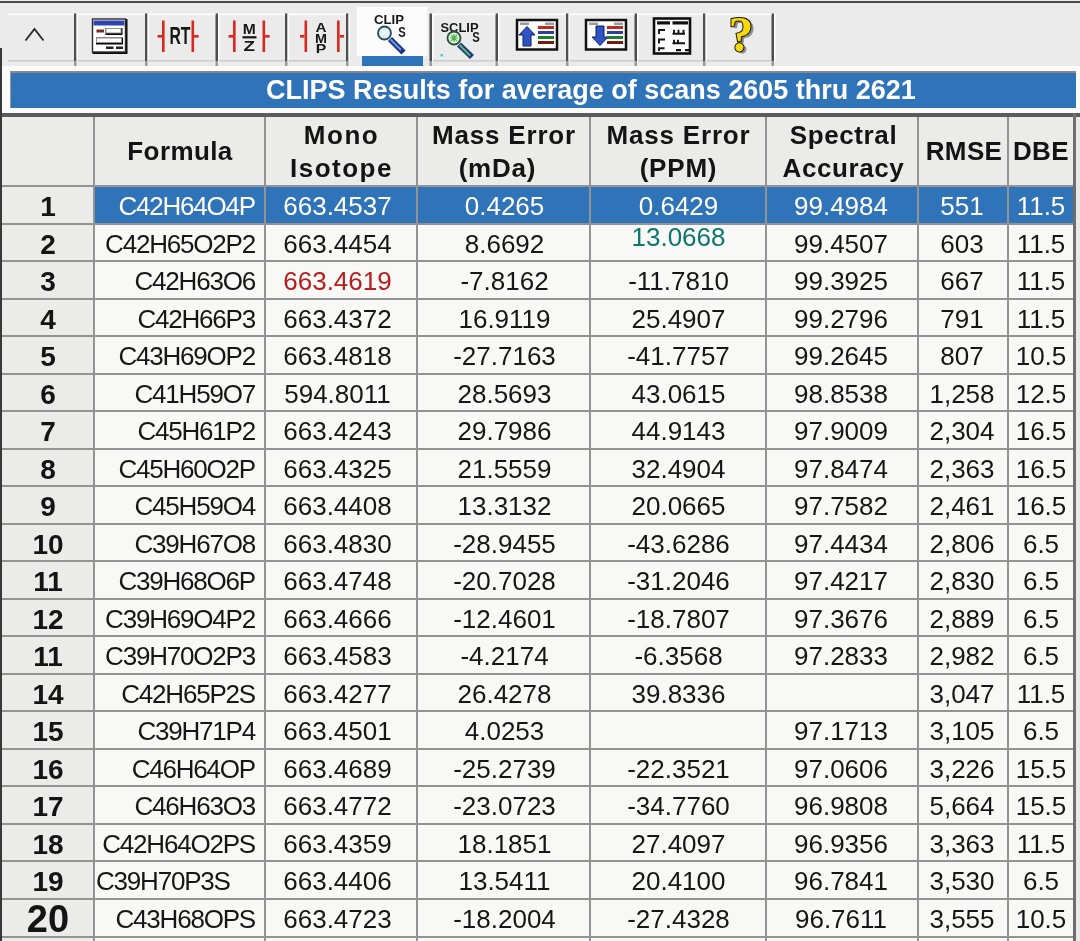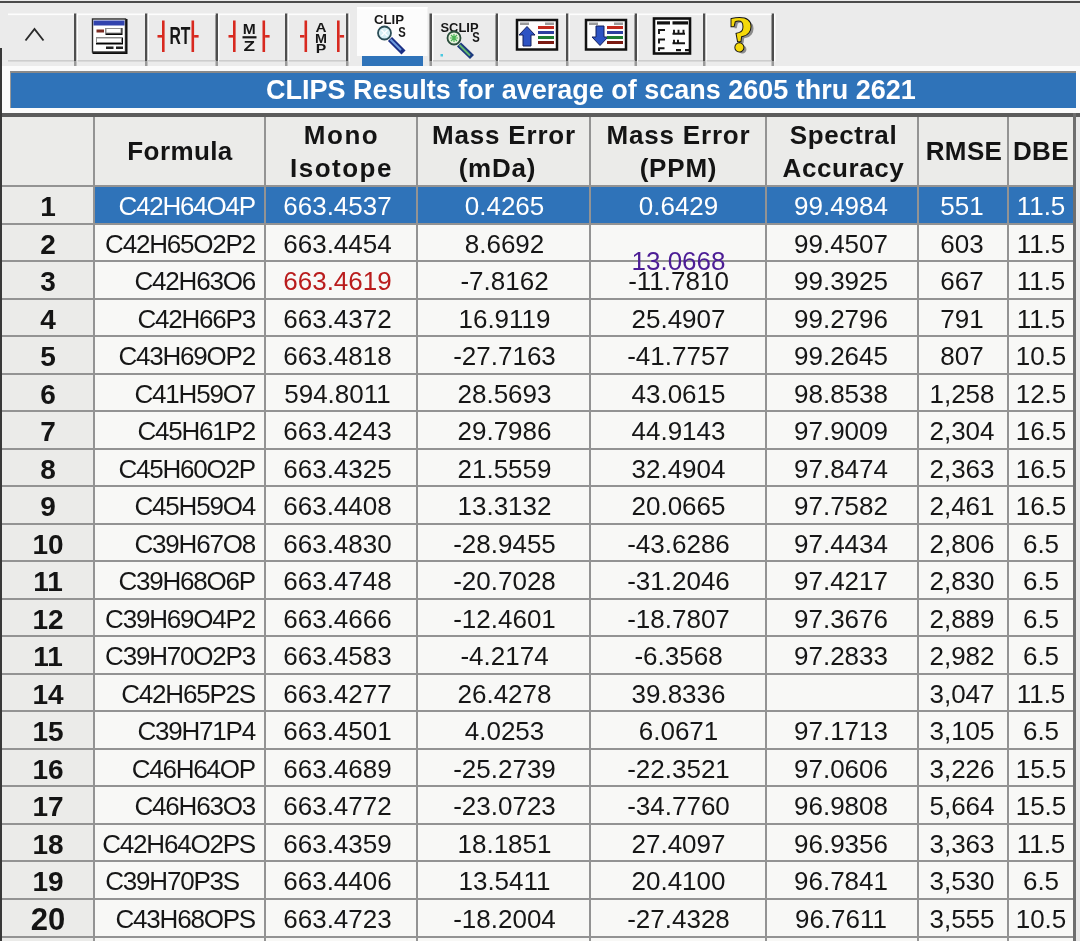--- a/index.html
+++ b/index.html
@@ -190,21 +190,21 @@
 <div class="cell" style="left:264px;top:189.00px;width:147px;height:35.52px;line-height:35.52px;text-align:center;color:#ffffff">663.4537</div>
 <div class="cell" style="left:419px;top:189.00px;width:171px;height:35.52px;line-height:35.52px;text-align:center;color:#ffffff">0.4265</div>
 <div class="cell" style="left:592px;top:189.00px;width:173px;height:35.52px;line-height:35.52px;text-align:center;color:#ffffff">0.6429</div>
 <div class="cell" style="left:767px;top:189.00px;width:148px;height:35.52px;line-height:35.52px;text-align:center;color:#ffffff">99.4984</div>
 <div class="cell" style="left:919px;top:189.00px;width:86px;height:35.52px;line-height:35.52px;text-align:center;color:#ffffff">551</div>
 <div class="cell" style="left:1007px;top:189.00px;width:68px;height:35.52px;line-height:35.52px;text-align:center;color:#ffffff">11.5</div>
 <div class="cell" style="left:2px;top:226.53px;width:92px;height:35.52px;line-height:35.52px;text-align:center;font-weight:bold;font-size:28px;color:#141414">2</div>
 <div class="cell" style="left:96px;top:226.53px;width:159px;height:35.52px;line-height:35.52px;text-align:right;letter-spacing:-1.2px;color:#161616">C42H65O2P2</div>
 <div class="cell" style="left:264px;top:226.53px;width:147px;height:35.52px;line-height:35.52px;text-align:center;color:#161616">663.4454</div>
 <div class="cell" style="left:419px;top:226.53px;width:171px;height:35.52px;line-height:35.52px;text-align:center;color:#161616">8.6692</div>
-<div class="cell" style="left:592px;top:244px;width:173px;height:37px;line-height:35.52px;text-align:center;color:#4c1d95">13.0668</div>
+<div class="cell" style="left:592px;top:220px;width:173px;height:37px;line-height:35.52px;text-align:center;color:#0f766e">13.0668</div>
 <div class="cell" style="left:767px;top:226.53px;width:148px;height:35.52px;line-height:35.52px;text-align:center;color:#161616">99.4507</div>
 <div class="cell" style="left:919px;top:226.53px;width:86px;height:35.52px;line-height:35.52px;text-align:center;color:#161616">603</div>
 <div class="cell" style="left:1007px;top:226.53px;width:68px;height:35.52px;line-height:35.52px;text-align:center;color:#161616">11.5</div>
 <div class="cell" style="left:2px;top:264.05px;width:92px;height:35.52px;line-height:35.52px;text-align:center;font-weight:bold;font-size:28px;color:#141414">3</div>
 <div class="cell" style="left:96px;top:264.05px;width:159px;height:35.52px;line-height:35.52px;text-align:right;letter-spacing:-1.2px;color:#161616">C42H63O6</div>
 <div class="cell" style="left:264px;top:264.05px;width:147px;height:35.52px;line-height:35.52px;text-align:center;color:#b91c1c">663.4619</div>
 <div class="cell" style="left:419px;top:264.05px;width:171px;height:35.52px;line-height:35.52px;text-align:center;color:#161616">-7.8162</div>
 <div class="cell" style="left:592px;top:264.05px;width:173px;height:35.52px;line-height:35.52px;text-align:center;color:#161616">-11.7810</div>
 <div class="cell" style="left:767px;top:264.05px;width:148px;height:35.52px;line-height:35.52px;text-align:center;color:#161616">99.3925</div>
 <div class="cell" style="left:919px;top:264.05px;width:86px;height:35.52px;line-height:35.52px;text-align:center;color:#161616">667</div>
@@ -293,21 +293,20 @@
 <div class="cell" style="left:96px;top:676.83px;width:159px;height:35.52px;line-height:35.52px;text-align:right;letter-spacing:-1.2px;color:#161616">C42H65P2S</div>
 <div class="cell" style="left:264px;top:676.83px;width:147px;height:35.52px;line-height:35.52px;text-align:center;color:#161616">663.4277</div>
 <div class="cell" style="left:419px;top:676.83px;width:171px;height:35.52px;line-height:35.52px;text-align:center;color:#161616">26.4278</div>
 <div class="cell" style="left:592px;top:676.83px;width:173px;height:35.52px;line-height:35.52px;text-align:center;color:#161616">39.8336</div>
 <div class="cell" style="left:919px;top:676.83px;width:86px;height:35.52px;line-height:35.52px;text-align:center;color:#161616">3,047</div>
 <div class="cell" style="left:1007px;top:676.83px;width:68px;height:35.52px;line-height:35.52px;text-align:center;color:#161616">11.5</div>
 <div class="cell" style="left:2px;top:714.35px;width:92px;height:35.52px;line-height:35.52px;text-align:center;font-weight:bold;font-size:28px;color:#141414">15</div>
 <div class="cell" style="left:96px;top:714.35px;width:159px;height:35.52px;line-height:35.52px;text-align:right;letter-spacing:-1.2px;color:#161616">C39H71P4</div>
 <div class="cell" style="left:264px;top:714.35px;width:147px;height:35.52px;line-height:35.52px;text-align:center;color:#161616">663.4501</div>
 <div class="cell" style="left:419px;top:714.35px;width:171px;height:35.52px;line-height:35.52px;text-align:center;color:#161616">4.0253</div>
-<div class="cell" style="left:592px;top:714.35px;width:173px;height:35.52px;line-height:35.52px;text-align:center;color:#161616">6.0671</div>
 <div class="cell" style="left:767px;top:714.35px;width:148px;height:35.52px;line-height:35.52px;text-align:center;color:#161616">97.1713</div>
 <div class="cell" style="left:919px;top:714.35px;width:86px;height:35.52px;line-height:35.52px;text-align:center;color:#161616">3,105</div>
 <div class="cell" style="left:1007px;top:714.35px;width:68px;height:35.52px;line-height:35.52px;text-align:center;color:#161616">6.5</div>
 <div class="cell" style="left:2px;top:751.88px;width:92px;height:35.52px;line-height:35.52px;text-align:center;font-weight:bold;font-size:28px;color:#141414">16</div>
 <div class="cell" style="left:96px;top:751.88px;width:159px;height:35.52px;line-height:35.52px;text-align:right;letter-spacing:-1.2px;color:#161616">C46H64OP</div>
 <div class="cell" style="left:264px;top:751.88px;width:147px;height:35.52px;line-height:35.52px;text-align:center;color:#161616">663.4689</div>
 <div class="cell" style="left:419px;top:751.88px;width:171px;height:35.52px;line-height:35.52px;text-align:center;color:#161616">-25.2739</div>
 <div class="cell" style="left:592px;top:751.88px;width:173px;height:35.52px;line-height:35.52px;text-align:center;color:#161616">-22.3521</div>
 <div class="cell" style="left:767px;top:751.88px;width:148px;height:35.52px;line-height:35.52px;text-align:center;color:#161616">97.0606</div>
 <div class="cell" style="left:919px;top:751.88px;width:86px;height:35.52px;line-height:35.52px;text-align:center;color:#161616">3,226</div>
@@ -322,27 +321,27 @@
 <div class="cell" style="left:1007px;top:789.40px;width:68px;height:35.52px;line-height:35.52px;text-align:center;color:#161616">15.5</div>
 <div class="cell" style="left:2px;top:826.92px;width:92px;height:35.52px;line-height:35.52px;text-align:center;font-weight:bold;font-size:28px;color:#141414">18</div>
 <div class="cell" style="left:96px;top:826.92px;width:159px;height:35.52px;line-height:35.52px;text-align:right;letter-spacing:-1.2px;color:#161616">C42H64O2PS</div>
 <div class="cell" style="left:264px;top:826.92px;width:147px;height:35.52px;line-height:35.52px;text-align:center;color:#161616">663.4359</div>
 <div class="cell" style="left:419px;top:826.92px;width:171px;height:35.52px;line-height:35.52px;text-align:center;color:#161616">18.1851</div>
 <div class="cell" style="left:592px;top:826.92px;width:173px;height:35.52px;line-height:35.52px;text-align:center;color:#161616">27.4097</div>
 <div class="cell" style="left:767px;top:826.92px;width:148px;height:35.52px;line-height:35.52px;text-align:center;color:#161616">96.9356</div>
 <div class="cell" style="left:919px;top:826.92px;width:86px;height:35.52px;line-height:35.52px;text-align:center;color:#161616">3,363</div>
 <div class="cell" style="left:1007px;top:826.92px;width:68px;height:35.52px;line-height:35.52px;text-align:center;color:#161616">11.5</div>
 <div class="cell" style="left:2px;top:864.45px;width:92px;height:35.52px;line-height:35.52px;text-align:center;font-weight:bold;font-size:28px;color:#141414">19</div>
-<div class="cell" style="left:80px;top:864.45px;width:159px;height:35.52px;line-height:35.52px;text-align:right;letter-spacing:-1.2px;color:#161616">C39H70P3S</div>
+<div class="cell" style="left:96px;top:864.45px;width:159px;height:35.52px;line-height:35.52px;text-align:left;letter-spacing:-1.2px;color:#161616">C39H70P3S</div>
 <div class="cell" style="left:264px;top:864.45px;width:147px;height:35.52px;line-height:35.52px;text-align:center;color:#161616">663.4406</div>
 <div class="cell" style="left:419px;top:864.45px;width:171px;height:35.52px;line-height:35.52px;text-align:center;color:#161616">13.5411</div>
 <div class="cell" style="left:592px;top:864.45px;width:173px;height:35.52px;line-height:35.52px;text-align:center;color:#161616">20.4100</div>
 <div class="cell" style="left:767px;top:864.45px;width:148px;height:35.52px;line-height:35.52px;text-align:center;color:#161616">96.7841</div>
 <div class="cell" style="left:919px;top:864.45px;width:86px;height:35.52px;line-height:35.52px;text-align:center;color:#161616">3,530</div>
 <div class="cell" style="left:1007px;top:864.45px;width:68px;height:35.52px;line-height:35.52px;text-align:center;color:#161616">6.5</div>
-<div class="cell" style="left:2px;top:901.98px;width:92px;height:35.52px;line-height:35.52px;text-align:center;font-weight:bold;font-size:31px;color:#141414">20</div>
+<div class="cell" style="left:2px;top:901.98px;width:92px;height:35.52px;line-height:35.52px;text-align:center;font-weight:bold;font-size:38px;color:#141414">20</div>
 <div class="cell" style="left:96px;top:901.98px;width:159px;height:35.52px;line-height:35.52px;text-align:right;letter-spacing:-1.2px;color:#161616">C43H68OPS</div>
 <div class="cell" style="left:264px;top:901.98px;width:147px;height:35.52px;line-height:35.52px;text-align:center;color:#161616">663.4723</div>
 <div class="cell" style="left:419px;top:901.98px;width:171px;height:35.52px;line-height:35.52px;text-align:center;color:#161616">-18.2004</div>
 <div class="cell" style="left:592px;top:901.98px;width:173px;height:35.52px;line-height:35.52px;text-align:center;color:#161616">-27.4328</div>
 <div class="cell" style="left:767px;top:901.98px;width:148px;height:35.52px;line-height:35.52px;text-align:center;color:#161616">96.7611</div>
 <div class="cell" style="left:919px;top:901.98px;width:86px;height:35.52px;line-height:35.52px;text-align:center;color:#161616">3,555</div>
 <div class="cell" style="left:1007px;top:901.98px;width:68px;height:35.52px;line-height:35.52px;text-align:center;color:#161616">10.5</div>
 </div>
 </body></html>

